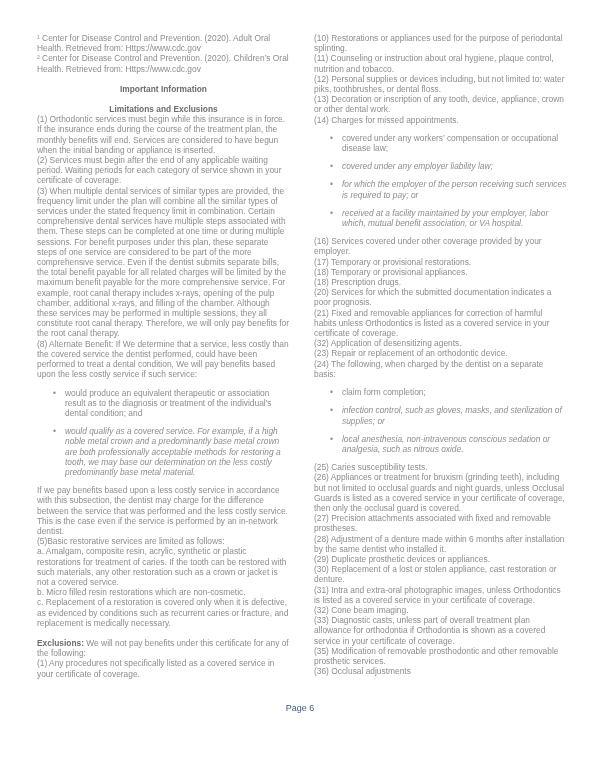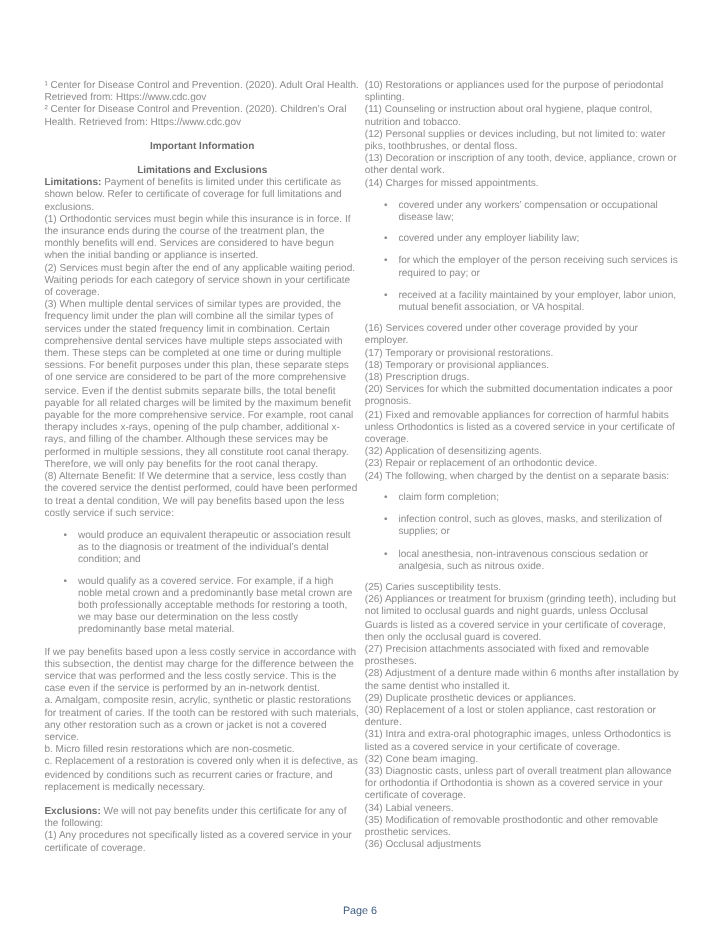--- a/index.html
+++ b/index.html
@@ -4,84 +4,84 @@
 <style>
   html,body{margin:0;padding:0;}
   body{
     width:600px;height:776px;overflow:hidden;background:#ffffff;
     font-family:"Liberation Sans", sans-serif;
     -webkit-font-smoothing:antialiased;
     position:relative;
   }
   .page{
     position:absolute;top:33px;left:37px;right:33px;
-    display:flex;gap:4px;margin-top:32px;
+    display:flex;gap:24px;
   }
   .col{
     flex:1;min-width:0;
     font-size:8.4px;line-height:10.2px;color:#8d8d8d;
   }
   .para{margin:0;}
   .heading{font-weight:bold;color:#6d6d6d;text-align:center;}
   .para b{font-weight:bold;color:#6d6d6d;}
   .spacer{height:10px;}
   ul.bullets{
     list-style:none;margin:8px 0;padding:0 0 0 16px;
   }
   ul.bullets li{
     position:relative;padding-left:12px;margin:0;
   }
-  ul.bullets li + li{margin-top:8px;}
+  ul.bullets li + li{margin-top:8px;font-style:italic;}
   ul.bullets li::before{
     content:"\2022";position:absolute;left:0;top:0;color:#8d8d8d;font-size:8.4px;
   }
   .footer{
-    position:absolute;left:0;right:0;top:754px;text-align:center;
+    position:absolute;left:0;right:0;top:703px;text-align:center;
     font-size:9px;color:#3e5c80;
   }
 </style>
 </head>
 <body>
 
 <div class="page">
   <div class="col">
       <div class="para">¹ Center for Disease Control and Prevention. (2020). Adult Oral Health. Retrieved from: Https://www.cdc.gov</div>
       <div class="para">² Center for Disease Control and Prevention. (2020). Children’s Oral Health. Retrieved from: Https://www.cdc.gov</div>
       <div class="spacer"></div>
       <div class="heading">Important Information</div>
       <div class="spacer"></div>
       <div class="heading">Limitations and Exclusions</div>
-      <div class="para"><b>Limitations:</b> Payment of benefits is limited under this certificate as shown below. Refer to certificate of coverage for full limitations and exclusions.</div>
       <div class="para">(1) Orthodontic services must begin while this insurance is in force. If the insurance ends during the course of the treatment plan, the monthly benefits will end. Services are considered to have begun when the initial banding or appliance is inserted.</div>
       <div class="para">(2) Services must begin after the end of any applicable waiting period. Waiting periods for each category of service shown in your certificate of coverage.</div>
       <div class="para">(3) When multiple dental services of similar types are provided, the frequency limit under the plan will combine all the similar types of services under the stated frequency limit in combination. Certain comprehensive dental services have multiple steps associated with them. These steps can be completed at one time or during multiple sessions. For benefit purposes under this plan, these separate steps of one service are considered to be part of the more comprehensive service. Even if the dentist submits separate bills, the total benefit payable for all related charges will be limited by the maximum benefit payable for the more comprehensive service. For example, root canal therapy includes x-rays, opening of the pulp chamber, additional x-rays, and filling of the chamber. Although these services may be performed in multiple sessions, they all constitute root canal therapy. Therefore, we will only pay benefits for the root canal therapy.</div>
       <div class="para">(8) Alternate Benefit: If We determine that a service, less costly than the covered service the dentist performed, could have been performed to treat a dental condition, We will pay benefits based upon the less costly service if such service:</div>
       <ul class="bullets">
         <li>would produce an equivalent therapeutic or association result as to the diagnosis or treatment of the individual’s dental condition; and</li>
         <li>would qualify as a covered service. For example, if a high noble metal crown and a predominantly base metal crown are both professionally acceptable methods for restoring a tooth, we may base our determination on the less costly predominantly base metal material.</li>
       </ul>
       <div class="para">If we pay benefits based upon a less costly service in accordance with this subsection, the dentist may charge for the difference between the service that was performed and the less costly service. This is the case even if the service is performed by an in-network dentist.</div>
+      <div class="para">(5)Basic restorative services are limited as follows:</div>
       <div class="para">a. Amalgam, composite resin, acrylic, synthetic or plastic restorations for treatment of caries. If the tooth can be restored with such materials, any other restoration such as a crown or jacket is not a covered service.</div>
       <div class="para">b. Micro filled resin restorations which are non-cosmetic.</div>
       <div class="para">c. Replacement of a restoration is covered only when it is defective, as evidenced by conditions such as recurrent caries or fracture, and replacement is medically necessary.</div>
       <div class="spacer"></div>
       <div class="para"><b>Exclusions:</b> We will not pay benefits under this certificate for any of the following:</div>
       <div class="para">(1) Any procedures not specifically listed as a covered service in your certificate of coverage.</div>
     </div>
   <div class="col">
       <div class="para">(10) Restorations or appliances used for the purpose of periodontal splinting.</div>
       <div class="para">(11) Counseling or instruction about oral hygiene, plaque control, nutrition and tobacco.</div>
       <div class="para">(12) Personal supplies or devices including, but not limited to: water piks, toothbrushes, or dental floss.</div>
       <div class="para">(13) Decoration or inscription of any tooth, device, appliance, crown or other dental work.</div>
       <div class="para">(14) Charges for missed appointments.</div>
       <ul class="bullets">
         <li>covered under any workers’ compensation or occupational disease law;</li>
         <li>covered under any employer liability law;</li>
         <li>for which the employer of the person receiving such services is required to pay; or</li>
-        <li>received at a facility maintained by your employer, labor union, mutual benefit association, or VA hospital.</li>
+        <li>received at a facility maintained by your employer, labor which, mutual benefit association, or VA hospital.</li>
       </ul>
       <div class="para">(16) Services covered under other coverage provided by your employer.</div>
       <div class="para">(17) Temporary or provisional restorations.</div>
       <div class="para">(18) Temporary or provisional appliances.</div>
       <div class="para">(18) Prescription drugs.</div>
       <div class="para">(20) Services for which the submitted documentation indicates a poor prognosis.</div>
       <div class="para">(21) Fixed and removable appliances for correction of harmful habits unless Orthodontics is listed as a covered service in your certificate of coverage.</div>
       <div class="para">(32) Application of desensitizing agents.</div>
       <div class="para">(23) Repair or replacement of an orthodontic device.</div>
       <div class="para">(24) The following, when charged by the dentist on a separate basis:</div>
@@ -92,19 +92,18 @@
       </ul>
       <div class="para">(25) Caries susceptibility tests.</div>
       <div class="para">(26) Appliances or treatment for bruxism (grinding teeth), including but not limited to occlusal guards and night guards, unless Occlusal Guards is listed as a covered service in your certificate of coverage, then only the occlusal guard is covered.</div>
       <div class="para">(27) Precision attachments associated with fixed and removable prostheses.</div>
       <div class="para">(28) Adjustment of a denture made within 6 months after installation by the same dentist who installed it.</div>
       <div class="para">(29) Duplicate prosthetic devices or appliances.</div>
       <div class="para">(30) Replacement of a lost or stolen appliance, cast restoration or denture.</div>
       <div class="para">(31) Intra and extra-oral photographic images, unless Orthodontics is listed as a covered service in your certificate of coverage.</div>
       <div class="para">(32) Cone beam imaging.</div>
       <div class="para">(33) Diagnostic casts, unless part of overall treatment plan allowance for orthodontia if Orthodontia is shown as a covered service in your certificate of coverage.</div>
-      <div class="para">(34) Labial veneers.</div>
       <div class="para">(35) Modification of removable prosthodontic and other removable prosthetic services.</div>
       <div class="para">(36) Occlusal adjustments</div>
     </div>
 </div>
 
 <div class="footer">Page 6</div>
 
 </body></html>

